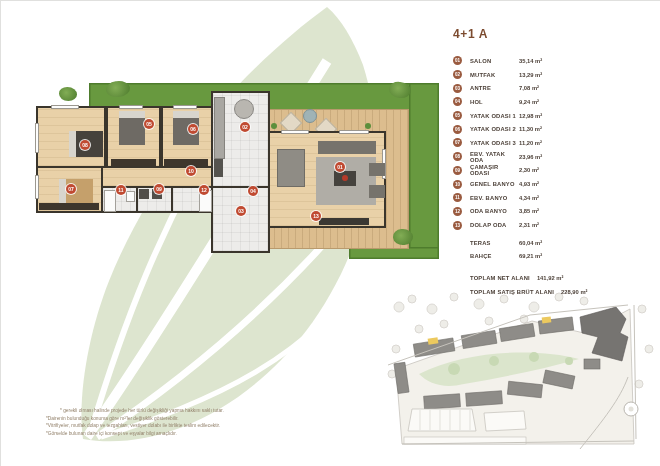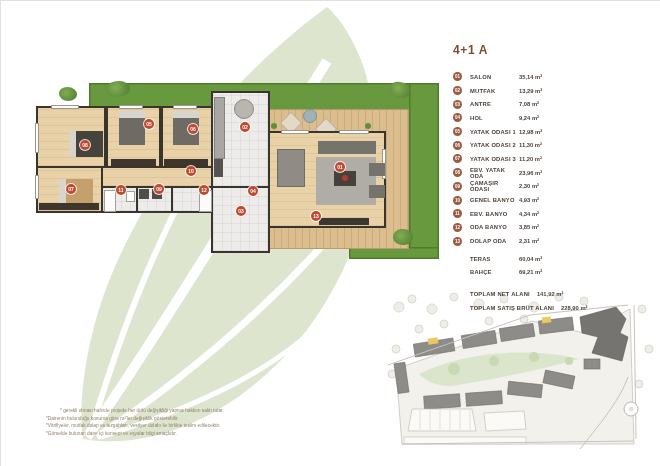--- a/index.html
+++ b/index.html
@@ -18,21 +18,21 @@
   .tile{background:#edecea;background-image:repeating-linear-gradient(0deg,rgba(0,0,0,.05) 0 1px,transparent 1px 9px),
         repeating-linear-gradient(90deg,rgba(0,0,0,.05) 0 1px,transparent 1px 9px);}
   .furn{position:absolute;}
   .win{position:absolute;background:#fdfdfc;border:1px solid #9b978f;box-sizing:border-box;}
   .plant{position:absolute;background:radial-gradient(circle at 40% 40%,#82ad55,#4c7a2c);border-radius:46% 54% 48% 52%;}
   .mk{position:absolute;width:10px;height:10px;border-radius:50%;background:#c04a31;color:#fff;
       font-size:5px;font-weight:bold;line-height:10px;text-align:center;z-index:5;
       box-shadow:0 0 0 1px rgba(255,255,255,.85);}
   
   .legend{position:absolute;left:452px;top:26px;width:202px;z-index:3;}
-  .legend h1{margin:16px 0 13px 0;font-size:12px;font-weight:bold;color:#7c4b2f;letter-spacing:.6px;}
+  .legend h1{margin:0 0 13px 0;font-size:12px;font-weight:bold;color:#7c4b2f;letter-spacing:.6px;}
   .lrow{display:flex;align-items:center;height:13.7px;}
   .lnum{width:9px;height:9px;border-radius:50%;background:#9a5b40;color:#fff;font-size:4.5px;
         font-weight:bold;line-height:9px;text-align:center;margin-right:8px;flex:none;}
   .lnum.ghost{background:transparent;}
   .llabel{font-size:5.8px;font-weight:bold;color:#4c4038;width:49px;letter-spacing:.2px;flex:none;}
   .lvalue{font-size:5.8px;font-weight:bold;color:#4c4038;}
   .extras{margin-top:4px;}
   .totals{margin-top:8px;}
   .trow{display:flex;align-items:center;height:13.7px;}
   .tlabel{font-size:5.8px;font-weight:bold;color:#4c4038;margin-left:17px;margin-right:7px;letter-spacing:.2px;}

